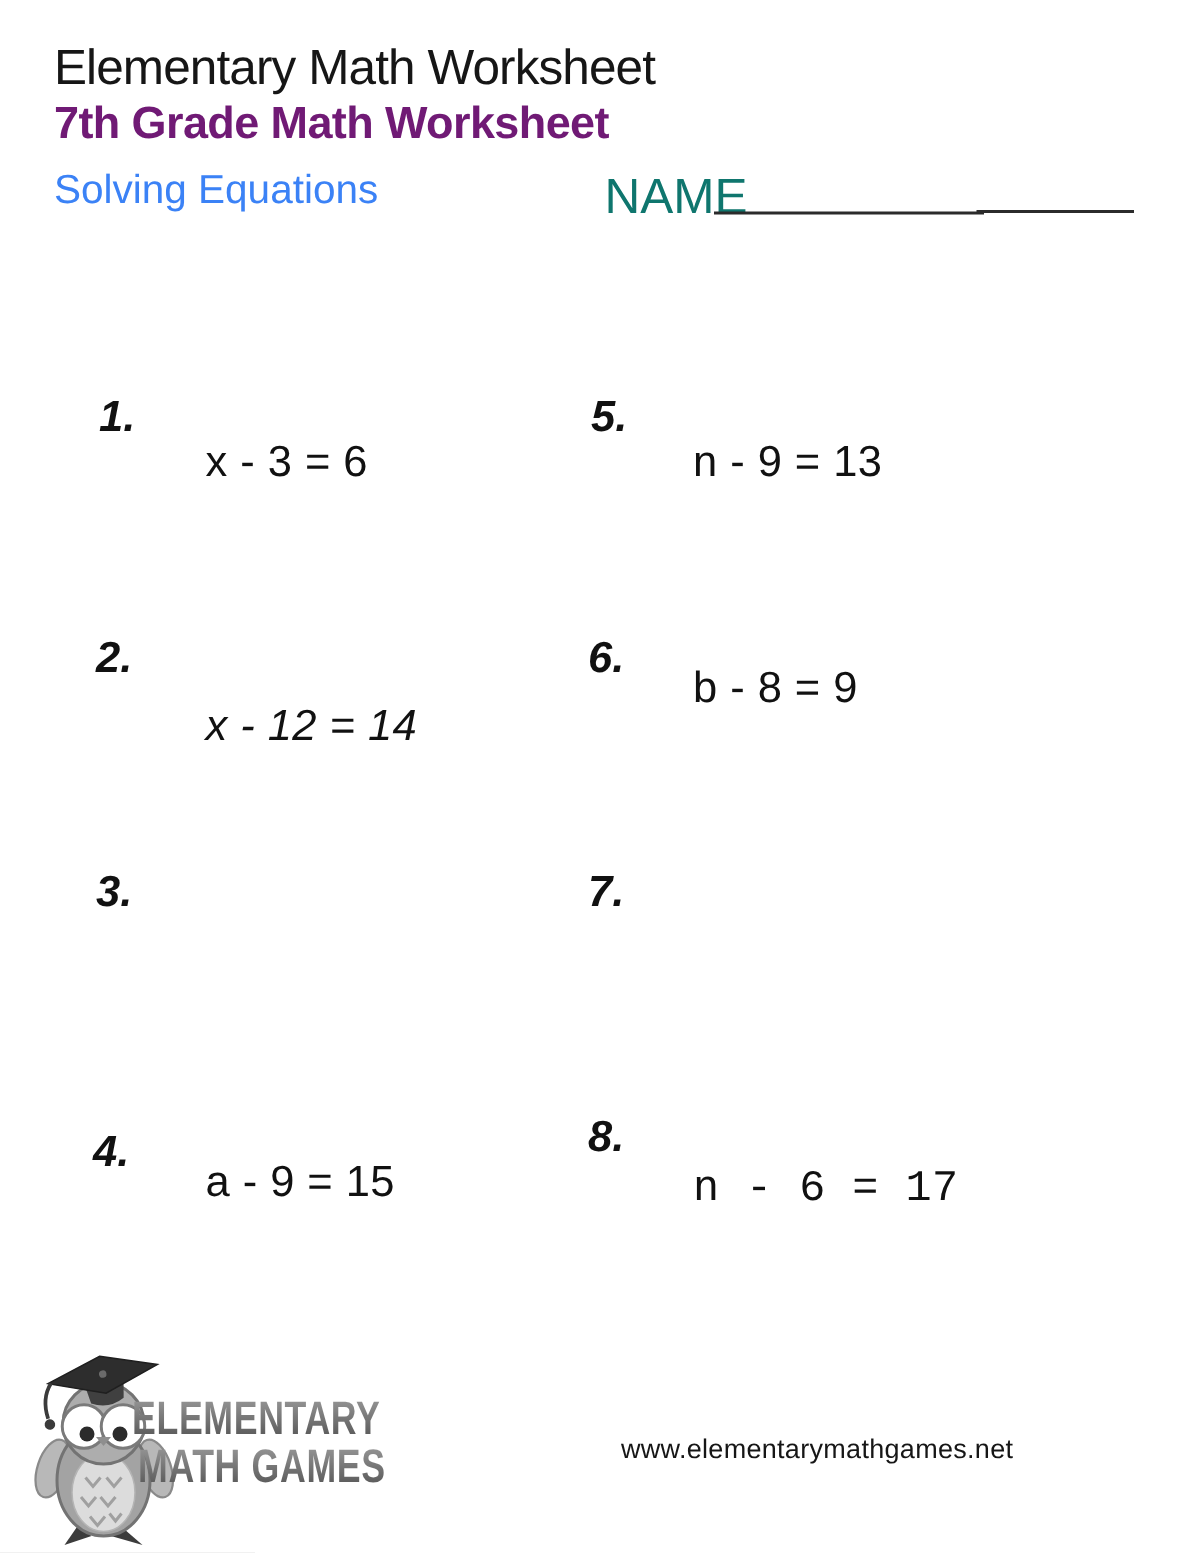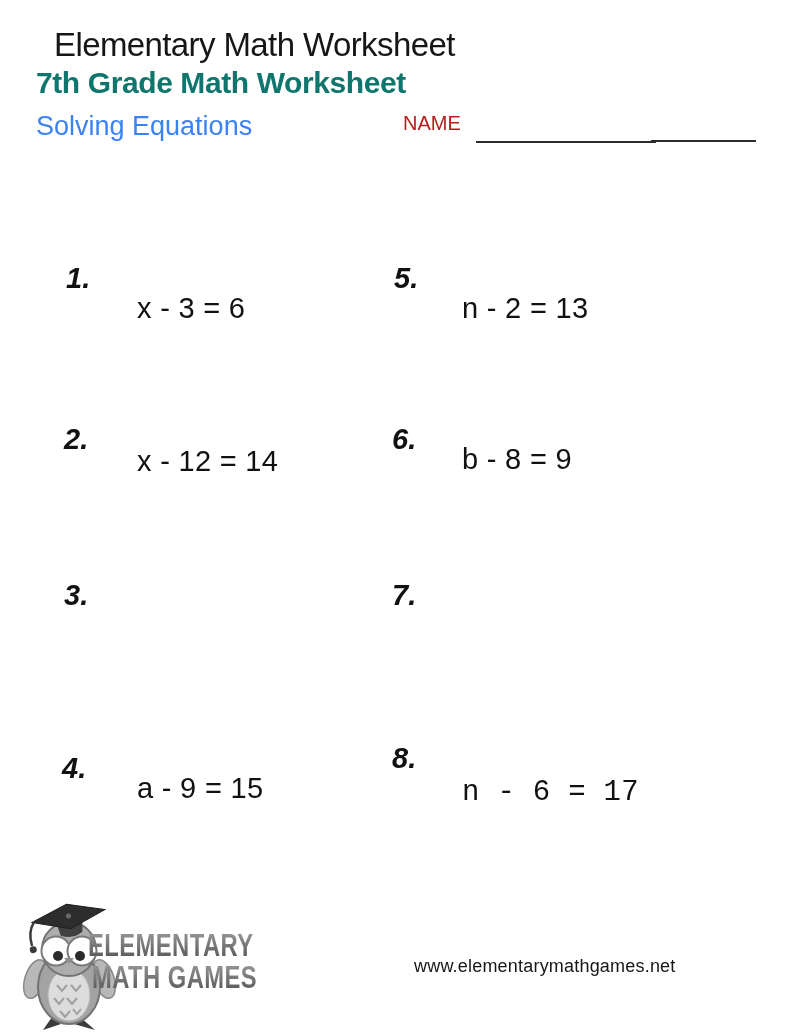--- a/index.html
+++ b/index.html
@@ -7,24 +7,24 @@
     position:relative;
     width:800px; height:1035px;
     margin:0 auto;
     background:#ffffff;
     font-family:"Liberation Sans", sans-serif;
     color:#1a1a1a;
     overflow:hidden;
   }
   .abs { position:absolute; white-space:nowrap; }
 
-  .title1 { left:36px; top:26px;  font-size:33px; font-weight:400; letter-spacing:-0.6px; color:#161616;margin-left:18px; }
-  .title2 { left:36px; top:66px;  font-size:30px; font-weight:700; letter-spacing:-0.4px; color:#0f766e; }
+  .title1 { left:36px; top:26px;  font-size:33px; font-weight:400; letter-spacing:-0.6px; color:#161616; }
+  .title2 { left:36px; top:66px;  font-size:30px; font-weight:700; letter-spacing:-0.4px; color:#701a75; }
   .topic  { left:36px; top:111px; font-size:27px; font-weight:400; color:#3b82f6; }
-  .name-label { left:403px; top:112px; font-size:20px; font-weight:400; color:#b91c1c; }
+  .name-label { left:403px; top:112px; font-size:33px; font-weight:400; color:#0f766e; }
   .name-line  { position:absolute; height:2px; background:#2b2b2b; }
   .name-line.seg1 { left:476px; top:141px; width:180px; }
   .name-line.seg2 { left:651px; top:140px; width:105px; }
 
   .pnum { font-size:29px; font-weight:700; font-style:italic; color:#111; }
   .peq  { font-size:29px; font-weight:400; color:#111; letter-spacing:0.3px;margin-top:30px; }
 
   .logo-text {
     font-size:28px; font-weight:700; letter-spacing:0.5px;
     transform:scale(0.85,1.12); transform-origin:left top;
@@ -43,29 +43,29 @@
   <div class="abs title2">7th Grade Math Worksheet</div>
   <div class="abs topic">Solving Equations</div>
   <div class="abs name-label">NAME</div>
   <div class="name-line seg1"></div>
   <div class="name-line seg2"></div>
 
   <span class="abs pnum" style="left:66px;  top:262px;">1.</span>
   <span class="abs peq" style="left:137px; top:262px;">x - 3 = 6</span>
 
   <span class="abs pnum" style="left:64px;  top:423px;">2.</span>
-  <span class="abs peq" style="left:137px; top:415px;">x - 12 = 14</span>
+  <span class="abs peq" style="left:137px; top:438px;font-style:italic;">x - 12 = 14</span>
 
   <span class="abs pnum" style="left:64px;  top:579px;">3.</span>
 
   <span class="abs pnum" style="left:62px;  top:752px;">4.</span>
   <span class="abs peq" style="left:137px; top:742px;">a - 9 = 15</span>
 
   <span class="abs pnum" style="left:394px; top:262px;">5.</span>
-  <span class="abs peq" style="left:462px; top:262px;">n - 2 = 13</span>
+  <span class="abs peq" style="left:462px; top:262px;">n - 9 = 13</span>
 
   <span class="abs pnum" style="left:392px; top:423px;">6.</span>
   <span class="abs peq" style="left:462px; top:413px;text-align:center;">b - 8 = 9</span>
 
   <span class="abs pnum" style="left:392px; top:579px;">7.</span>
 
   <span class="abs pnum" style="left:392px; top:742px;">8.</span>
   <span class="abs peq" style="left:462px; top:746px;font-family:Liberation Mono, monospace;">n - 6 = 17</span>
 
   <div class="abs" style="left:22px; top:903px; width:95px; height:128px;">

